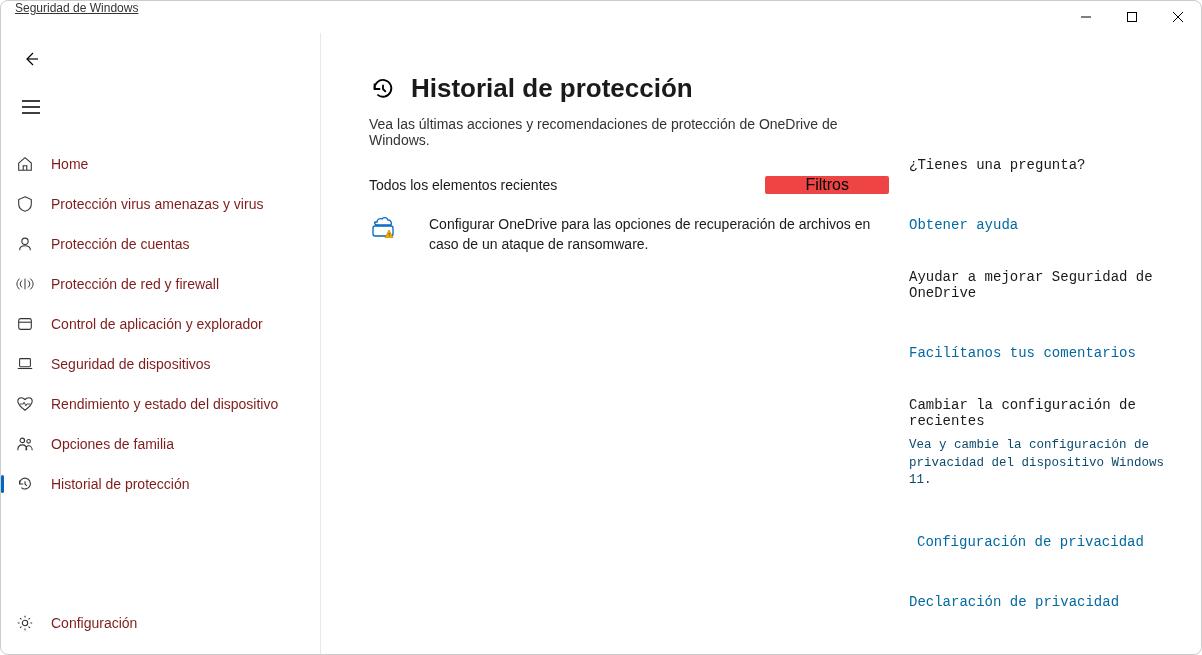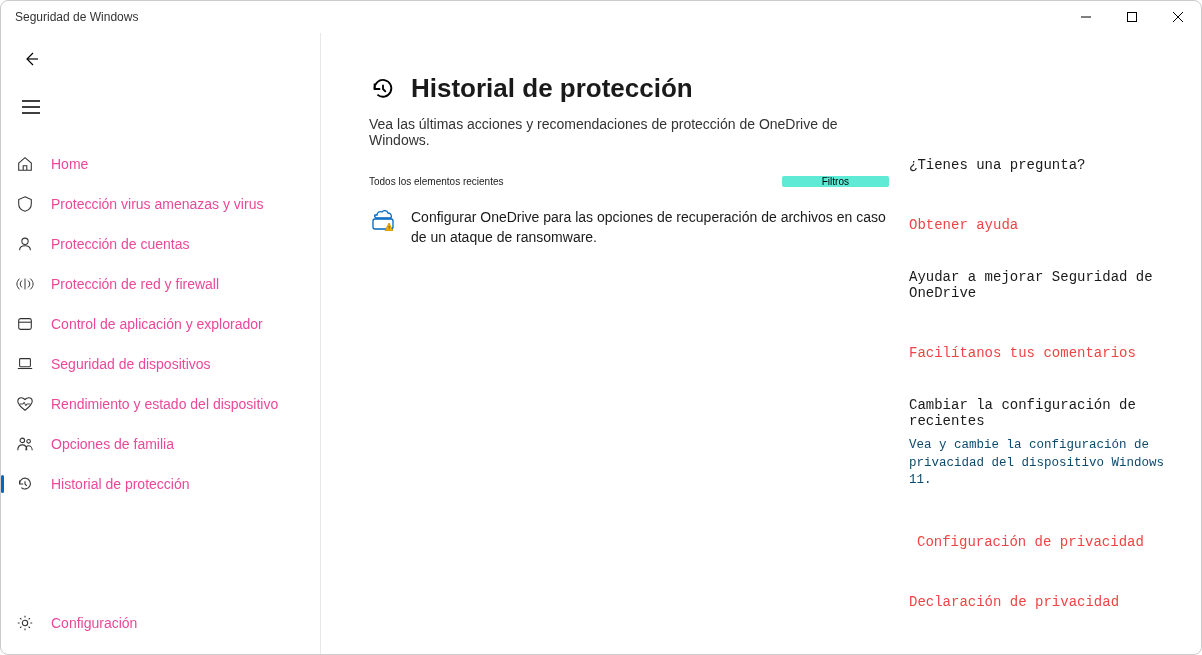--- a/index.html
+++ b/index.html
@@ -9,25 +9,26 @@
       width: 1202px;
       height: 655px;
       overflow: hidden;
       font-size: 14px;
       color: #1a1a1a;
     }
     .window { width: 100%; height: 100%; display: flex; flex-direction: column; border: 1px solid #ccc; border-radius: 8px; }
     .titlebar {
       height: 32px;
       display: flex;
-      align-items: center;
+      align-items: flex-start;
       justify-content: space-between;
       padding: 0 0 0 14px;
       font-size: 12px;
       color: #333;
+      text-decoration: underline;
     }
     .titlebar-controls { display: flex; height: 100%; }
     .titlebar-btn {
       width: 46px;
       height: 100%;
       display: flex;
       align-items: center;
       justify-content: center;
       cursor: pointer;
       font-size: 13px;
@@ -62,63 +63,64 @@
       gap: 16px;
       position: relative;
     }
     .nav-item.selected::before {
       content: "";
       position: absolute;
       left: 0px; top: 10px; bottom: 10px;
       width: 3px; background: #0067c0; border-radius: 2px;
     }
     .nav-icon { width: 20px; height: 20px; display: flex; align-items: center; justify-content: center; flex-shrink: 0; }
-    .nav-label { font-size: 14px; color: #ec4899; }
+    .nav-label { font-size: 14px; color: #7f1d1d; }
     .sidebar-bottom { padding-bottom: 12px; }
 
     .content {
       flex: 1;
       padding: 40px 28px 20px 48px;
       overflow-y: auto;
       display: flex;
       gap: 20px;
     }
     .content-main { width: 520px; }
     .page-header { display: flex; align-items: center; gap: 14px; margin-bottom: 12px; }
     .page-title { font-size: 26px; font-weight: 600; }
     .page-desc { font-size: 14px; color: #333; margin-bottom: 28px; }
     .recent-row {
       display: flex; justify-content: space-between; align-items: center;
       margin-bottom: 18px;
     }
-    .recent-label { font-size: 10px; }
+    .recent-label { font-size: 14px; }
     .filters-btn {
-      background: #5eead4;
+      background: #ef4444;
       border: none;
       padding: 0 40px;
-      font-size: 10px;
+      font-size: 16px;
       cursor: pointer;
       border-radius: 2px;
     }
     .history-card {
       display: flex;
+      gap: 18px;
       align-items: flex-start;
       padding: 2px 0 4px 0;
     }
     .card-icon {
       width: 28px; height: 22px;
       flex-shrink: 0; margin-top: 2px;
     }
     .card-text { font-size: 14px; line-height: 1.45; text-indent: 120px; margin-left: 14px; }
     .card-text::first-line { text-indent: 0; }
 
     .aside { flex: 1; padding-top: 84px; font-size: 14px; font-family: Liberation Mono, monospace; }
     .aside-section { margin-bottom: 36px; }
     .aside-heading { font-size: 14px; margin-bottom: 8px; }
-    .aside-link { color: #ef4444; cursor: pointer; display: block; margin-bottom: 6px; margin-top: 44px; }
+    .aside-link { color: #0369a1; cursor: pointer; display: block; margin-bottom: 6px; margin-top: 44px; }
     .aside-desc { font-size: 12.5px; color: #0c4a6e; line-height: 1.4; margin-bottom: 10px; }
 
     svg { display: block; }
   </style>
 </head>
 <body>
 
 <div class="window">
   <div class="titlebar">
     <span>Seguridad de Windows</span>

